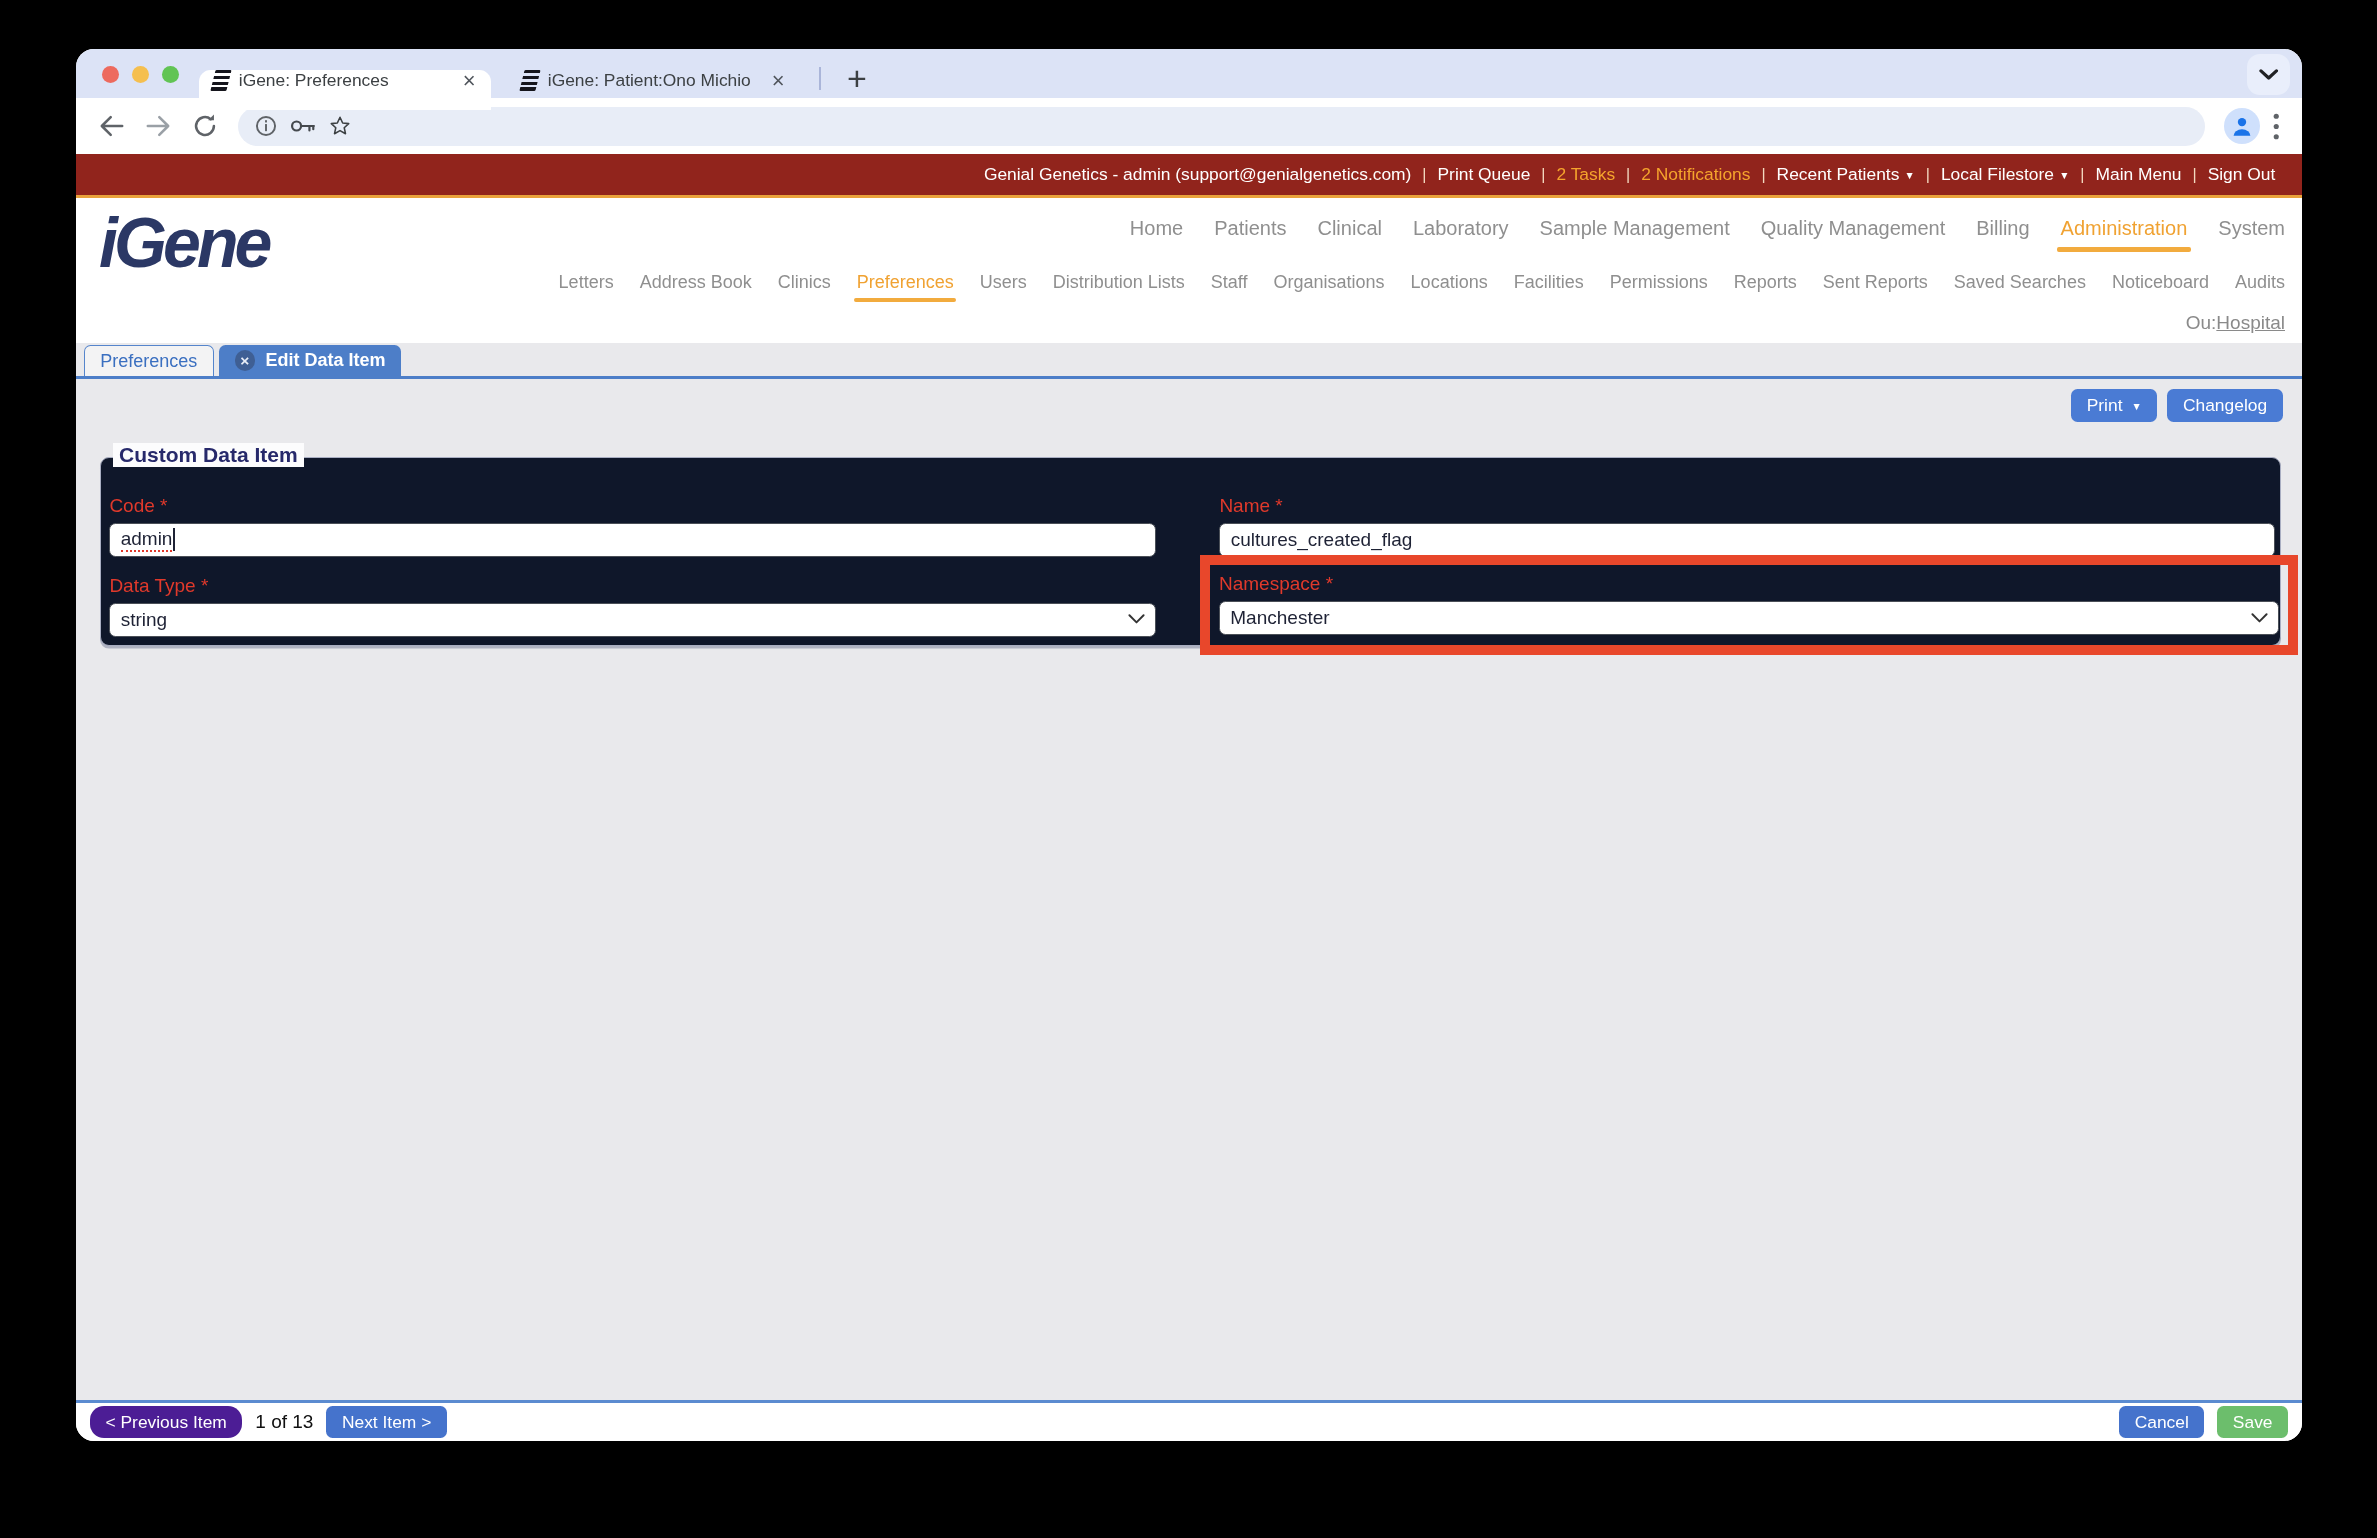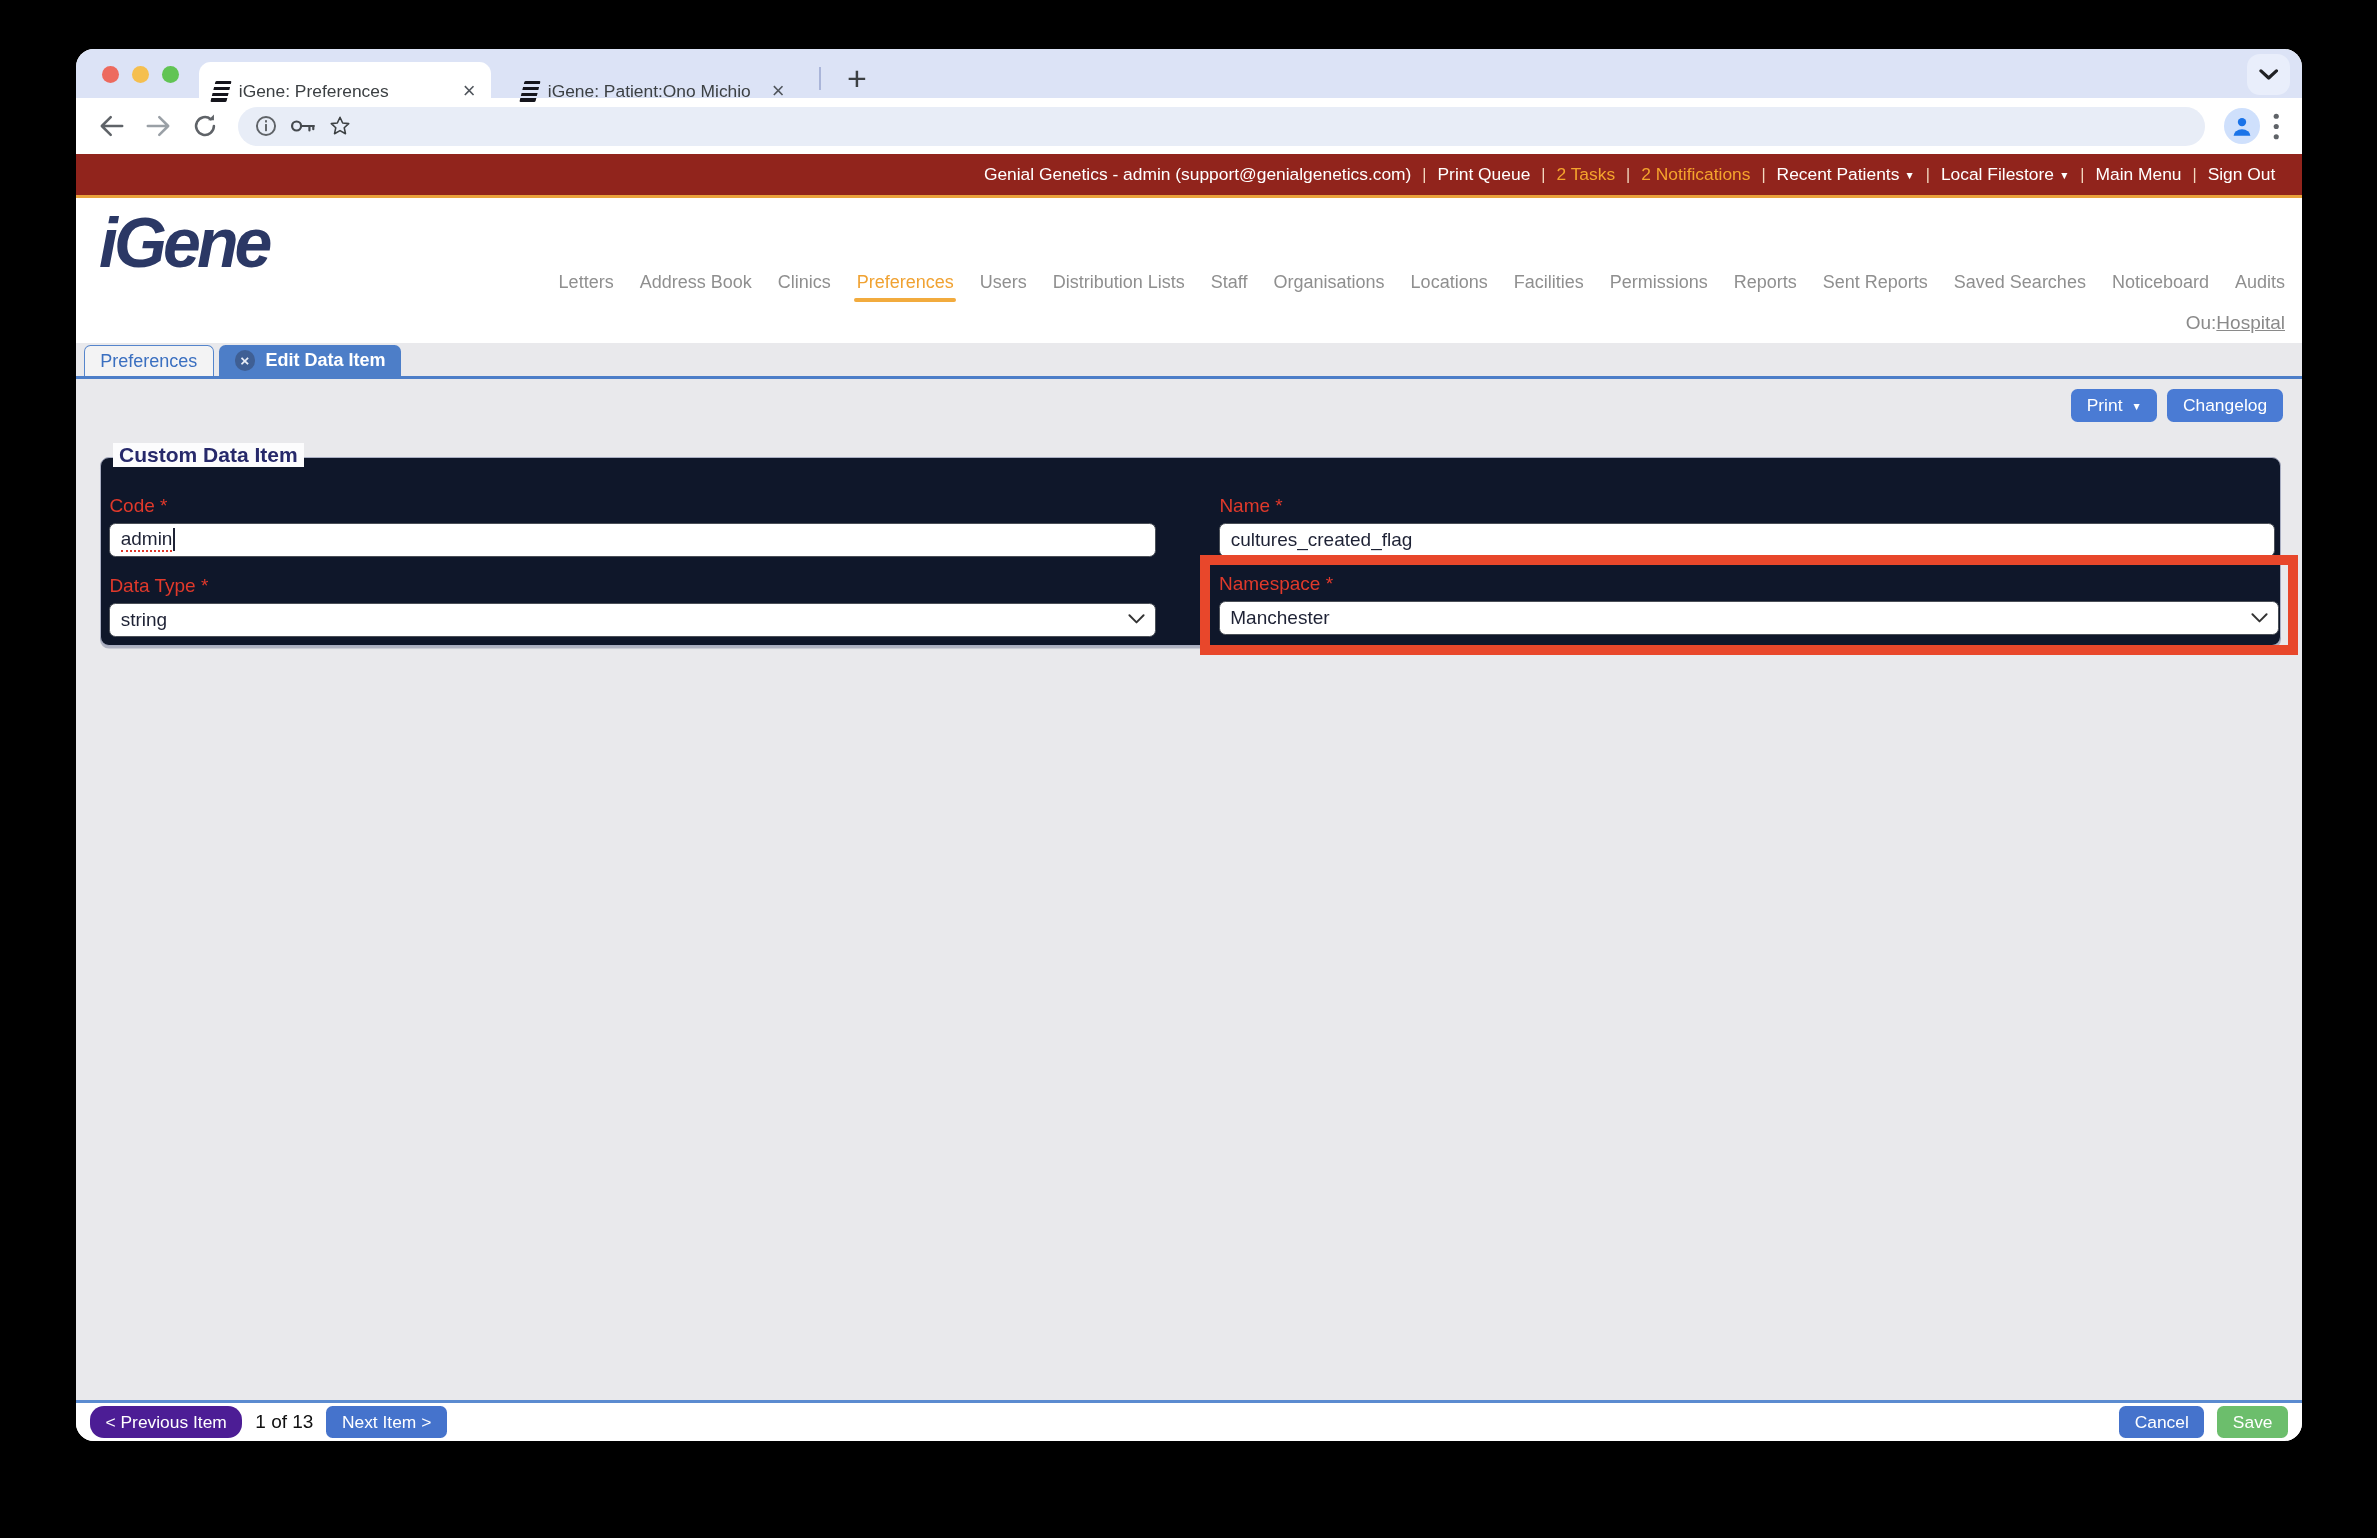--- a/index.html
+++ b/index.html
@@ -6,21 +6,21 @@
   html,body { width:2377px; height:1539px; background:#000; font-family:"Liberation Sans", sans-serif; }
 
   .window { position:absolute; left:76px; top:49px; width:2226px; height:1392px;
             border-radius:18px; overflow:hidden; background:#fff; display:flex; flex-direction:column; }
 
   
   .tabstrip { position:relative; flex:0 0 49px; background:#dce3f6; }
   .traffic { position:absolute; left:26px; top:17px; display:flex; gap:13px; }
   .light { width:17px; height:17px; border-radius:50%; }
   .light.red { background:#ed6a5e; } .light.yellow { background:#f5bf4f; } .light.green { background:#61c454; }
-  .btab { position:absolute; top:13px; height:40px; display:flex; align-items:flex-end; padding:0 14px; gap:10.3px; width:292px; }
+  .btab { position:absolute; top:21px; height:40px; display:flex; align-items:flex-start; padding:0 14px; gap:10.3px; width:292px; }
   .btab.active { left:123px; background:#fff; border-radius:11.6px 11.6px 0 0; }
   .btab.inactive { left:432px; }
   .favicon { width:15.5px; height:20.7px; flex:0 0 auto;
              background:repeating-linear-gradient(#15151c 0 3.2px, transparent 3.2px 5.8px);
              transform:skewX(-14deg); border-radius:1.3px; }
   .btab-title { flex:1; font-size:17.4px; color:#3c4043; white-space:nowrap; overflow:hidden; }
   .btab-close { font-size:22px; color:#50555c; line-height:1; padding:0 1.3px; }
   .strip-divider { position:absolute; left:743px; top:18px; width:1.9px; height:23px; background:#aab5d9; }
   .newtab { position:absolute; left:761px; top:9px; width:40px; height:40px; display:grid; place-items:center;
             font-size:34px; color:#3c4043; font-weight:400; }
@@ -196,20 +196,31 @@
     <span class="rb-item"><span>Local Filestore</span><span class="rb-caret">▼</span></span>
     <span class="rb-sep">|</span>
     <span class="rb-item">Main Menu</span>
     <span class="rb-sep">|</span>
     <span class="rb-item">Sign Out</span>
   </div>
 
   <div class="header">
     <div class="logo">iGene</div>
 
+    <div class="nav1">
+      <span class="nav-item">Home</span>
+      <span class="nav-item">Patients</span>
+      <span class="nav-item">Clinical</span>
+      <span class="nav-item">Laboratory</span>
+      <span class="nav-item">Sample Management</span>
+      <span class="nav-item">Quality Management</span>
+      <span class="nav-item">Billing</span>
+      <span class="nav-item active">Administration</span>
+      <span class="nav-item">System</span>
+    </div>
 
     <div class="nav2">
       <span class="nav-item">Letters</span>
       <span class="nav-item">Address Book</span>
       <span class="nav-item">Clinics</span>
       <span class="nav-item active">Preferences</span>
       <span class="nav-item">Users</span>
       <span class="nav-item">Distribution Lists</span>
       <span class="nav-item">Staff</span>
       <span class="nav-item">Organisations</span>

